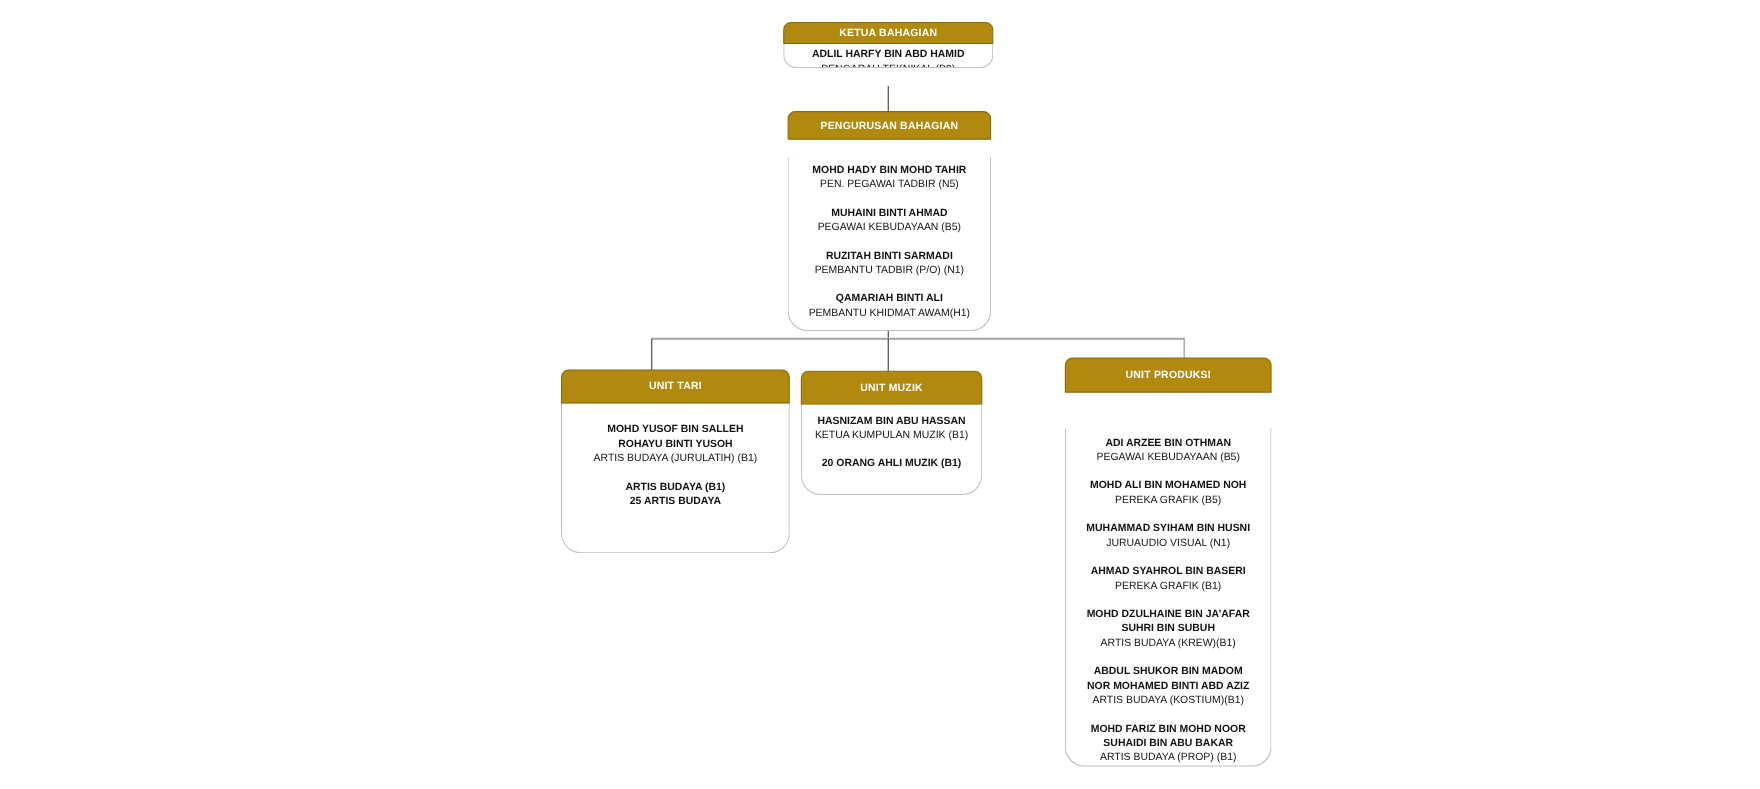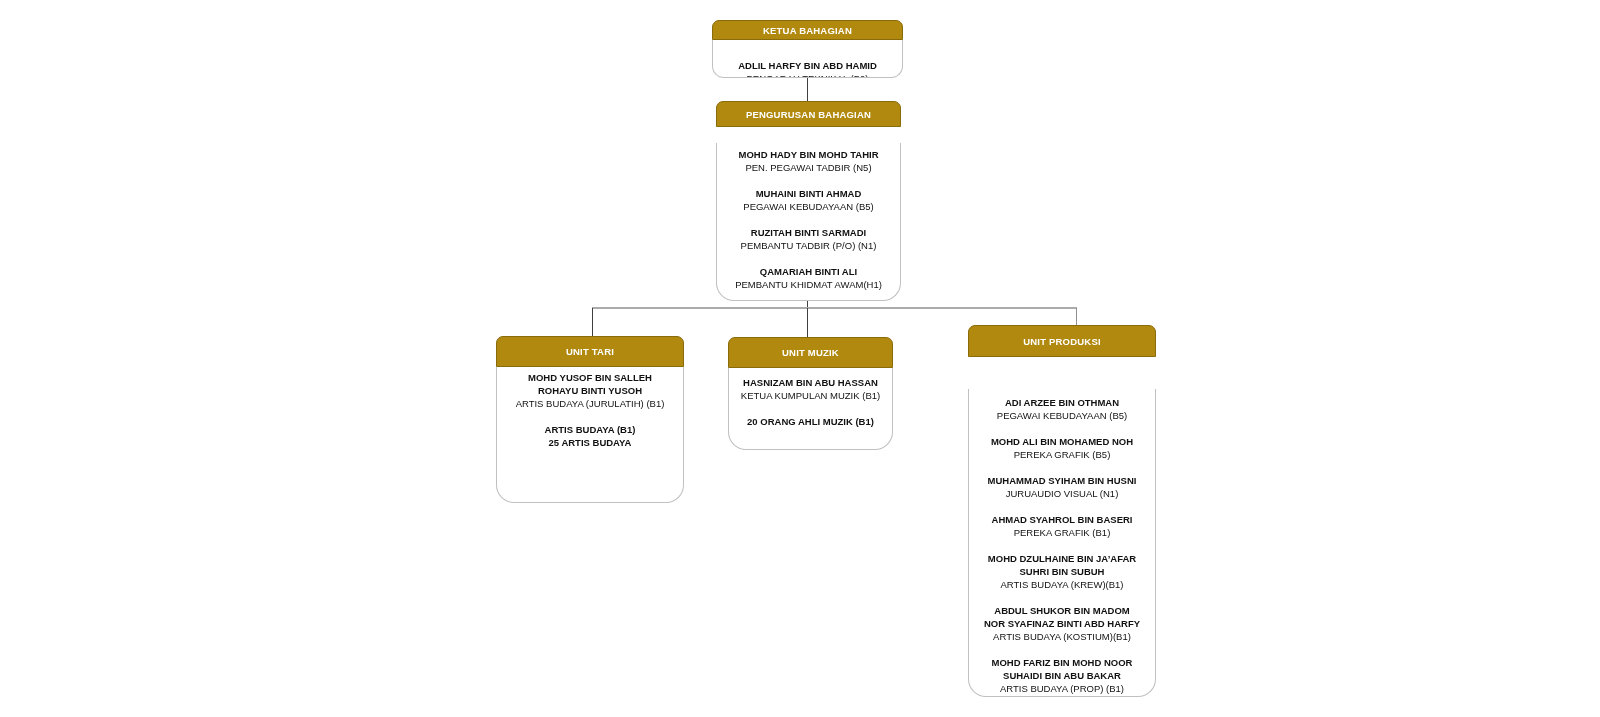--- a/index.html
+++ b/index.html
@@ -58,21 +58,21 @@
 
   <div class="connector v dark" style="left:807px; top:78px;  height:23px;"></div>
   <div class="connector v dark" style="left:807px; top:285px; height:23px;"></div>
   <div class="connector h light" style="left:592px; top:307px; width:485px;"></div>
   <div class="connector v dark" style="left:592px; top:308px; height:29px;"></div>
   <div class="connector v dark" style="left:807px; top:308px; height:30px;"></div>
   <div class="connector v mid" style="left:1076px; top:308px; height:29px;"></div>
 
   <div class="org-box" style="left:712px; top:20px; width:191px;">
     <div class="box-header" style="height:20px;">KETUA BAHAGIAN</div>
-    <div class="box-body" style="height:38px; padding-top:19px; border-radius:0 0 12px 12px;">
+    <div class="box-body" style="height:22px; padding-top:3px; border-radius:0 0 12px 12px;">
         <div class="entry">
           <div class="line bold">ADLIL HARFY BIN ABD HAMID</div>
           <div class="line">PENGARAH TEKNIKAL (B9)</div>
         </div>
       </div>
   </div>
 
   <div class="org-box" style="left:716px; top:101px; width:185px;">
     <div class="box-header" style="height:26px;">PENGURUSAN BAHAGIAN</div>
     <div class="box-body" style="height:158px; padding-top:5px;margin-top:16px;">
@@ -88,23 +88,23 @@
           <div class="line bold">RUZITAH BINTI SARMADI</div>
           <div class="line">PEMBANTU TADBIR (P/O) (N1)</div>
         </div>
         <div class="entry">
           <div class="line bold">QAMARIAH BINTI ALI</div>
           <div class="line">PEMBANTU KHIDMAT AWAM(H1)</div>
         </div>
       </div>
   </div>
 
-  <div class="org-box" style="left:496px; top:336px; width:188px;">
+  <div class="org-box" style="left:510px; top:336px; width:208px;">
     <div class="box-header" style="height:31px;">UNIT TARI</div>
-    <div class="box-body" style="height:136px; padding-top:4px;">
+    <div class="box-body" style="height:136px; padding-top:17px;">
         <div class="entry">
           <div class="line bold">MOHD YUSOF BIN SALLEH</div>
           <div class="line bold">ROHAYU BINTI YUSOH</div>
           <div class="line">ARTIS BUDAYA (JURULATIH) (B1)</div>
         </div>
         <div class="entry">
           <div class="line bold">ARTIS BUDAYA (B1)</div>
           <div class="line bold">25 ARTIS BUDAYA</div>
         </div>
       </div>
@@ -142,21 +142,21 @@
           <div class="line bold">AHMAD SYAHROL BIN BASERI</div>
           <div class="line">PEREKA GRAFIK (B1)</div>
         </div>
         <div class="entry">
           <div class="line bold">MOHD DZULHAINE BIN JA’AFAR</div>
           <div class="line bold">SUHRI BIN SUBUH</div>
           <div class="line">ARTIS BUDAYA (KREW)(B1)</div>
         </div>
         <div class="entry">
           <div class="line bold">ABDUL SHUKOR BIN MADOM</div>
-          <div class="line bold">NOR SYAFINAZ BINTI ABD HARFY</div>
+          <div class="line bold">NOR MOHAMED BINTI ABD AZIZ</div>
           <div class="line">ARTIS BUDAYA (KOSTIUM)(B1)</div>
         </div>
         <div class="entry">
           <div class="line bold">MOHD FARIZ BIN MOHD NOOR</div>
           <div class="line bold">SUHAIDI BIN ABU BAKAR</div>
           <div class="line">ARTIS BUDAYA (PROP) (B1)</div>
         </div>
       </div>
   </div>
 

